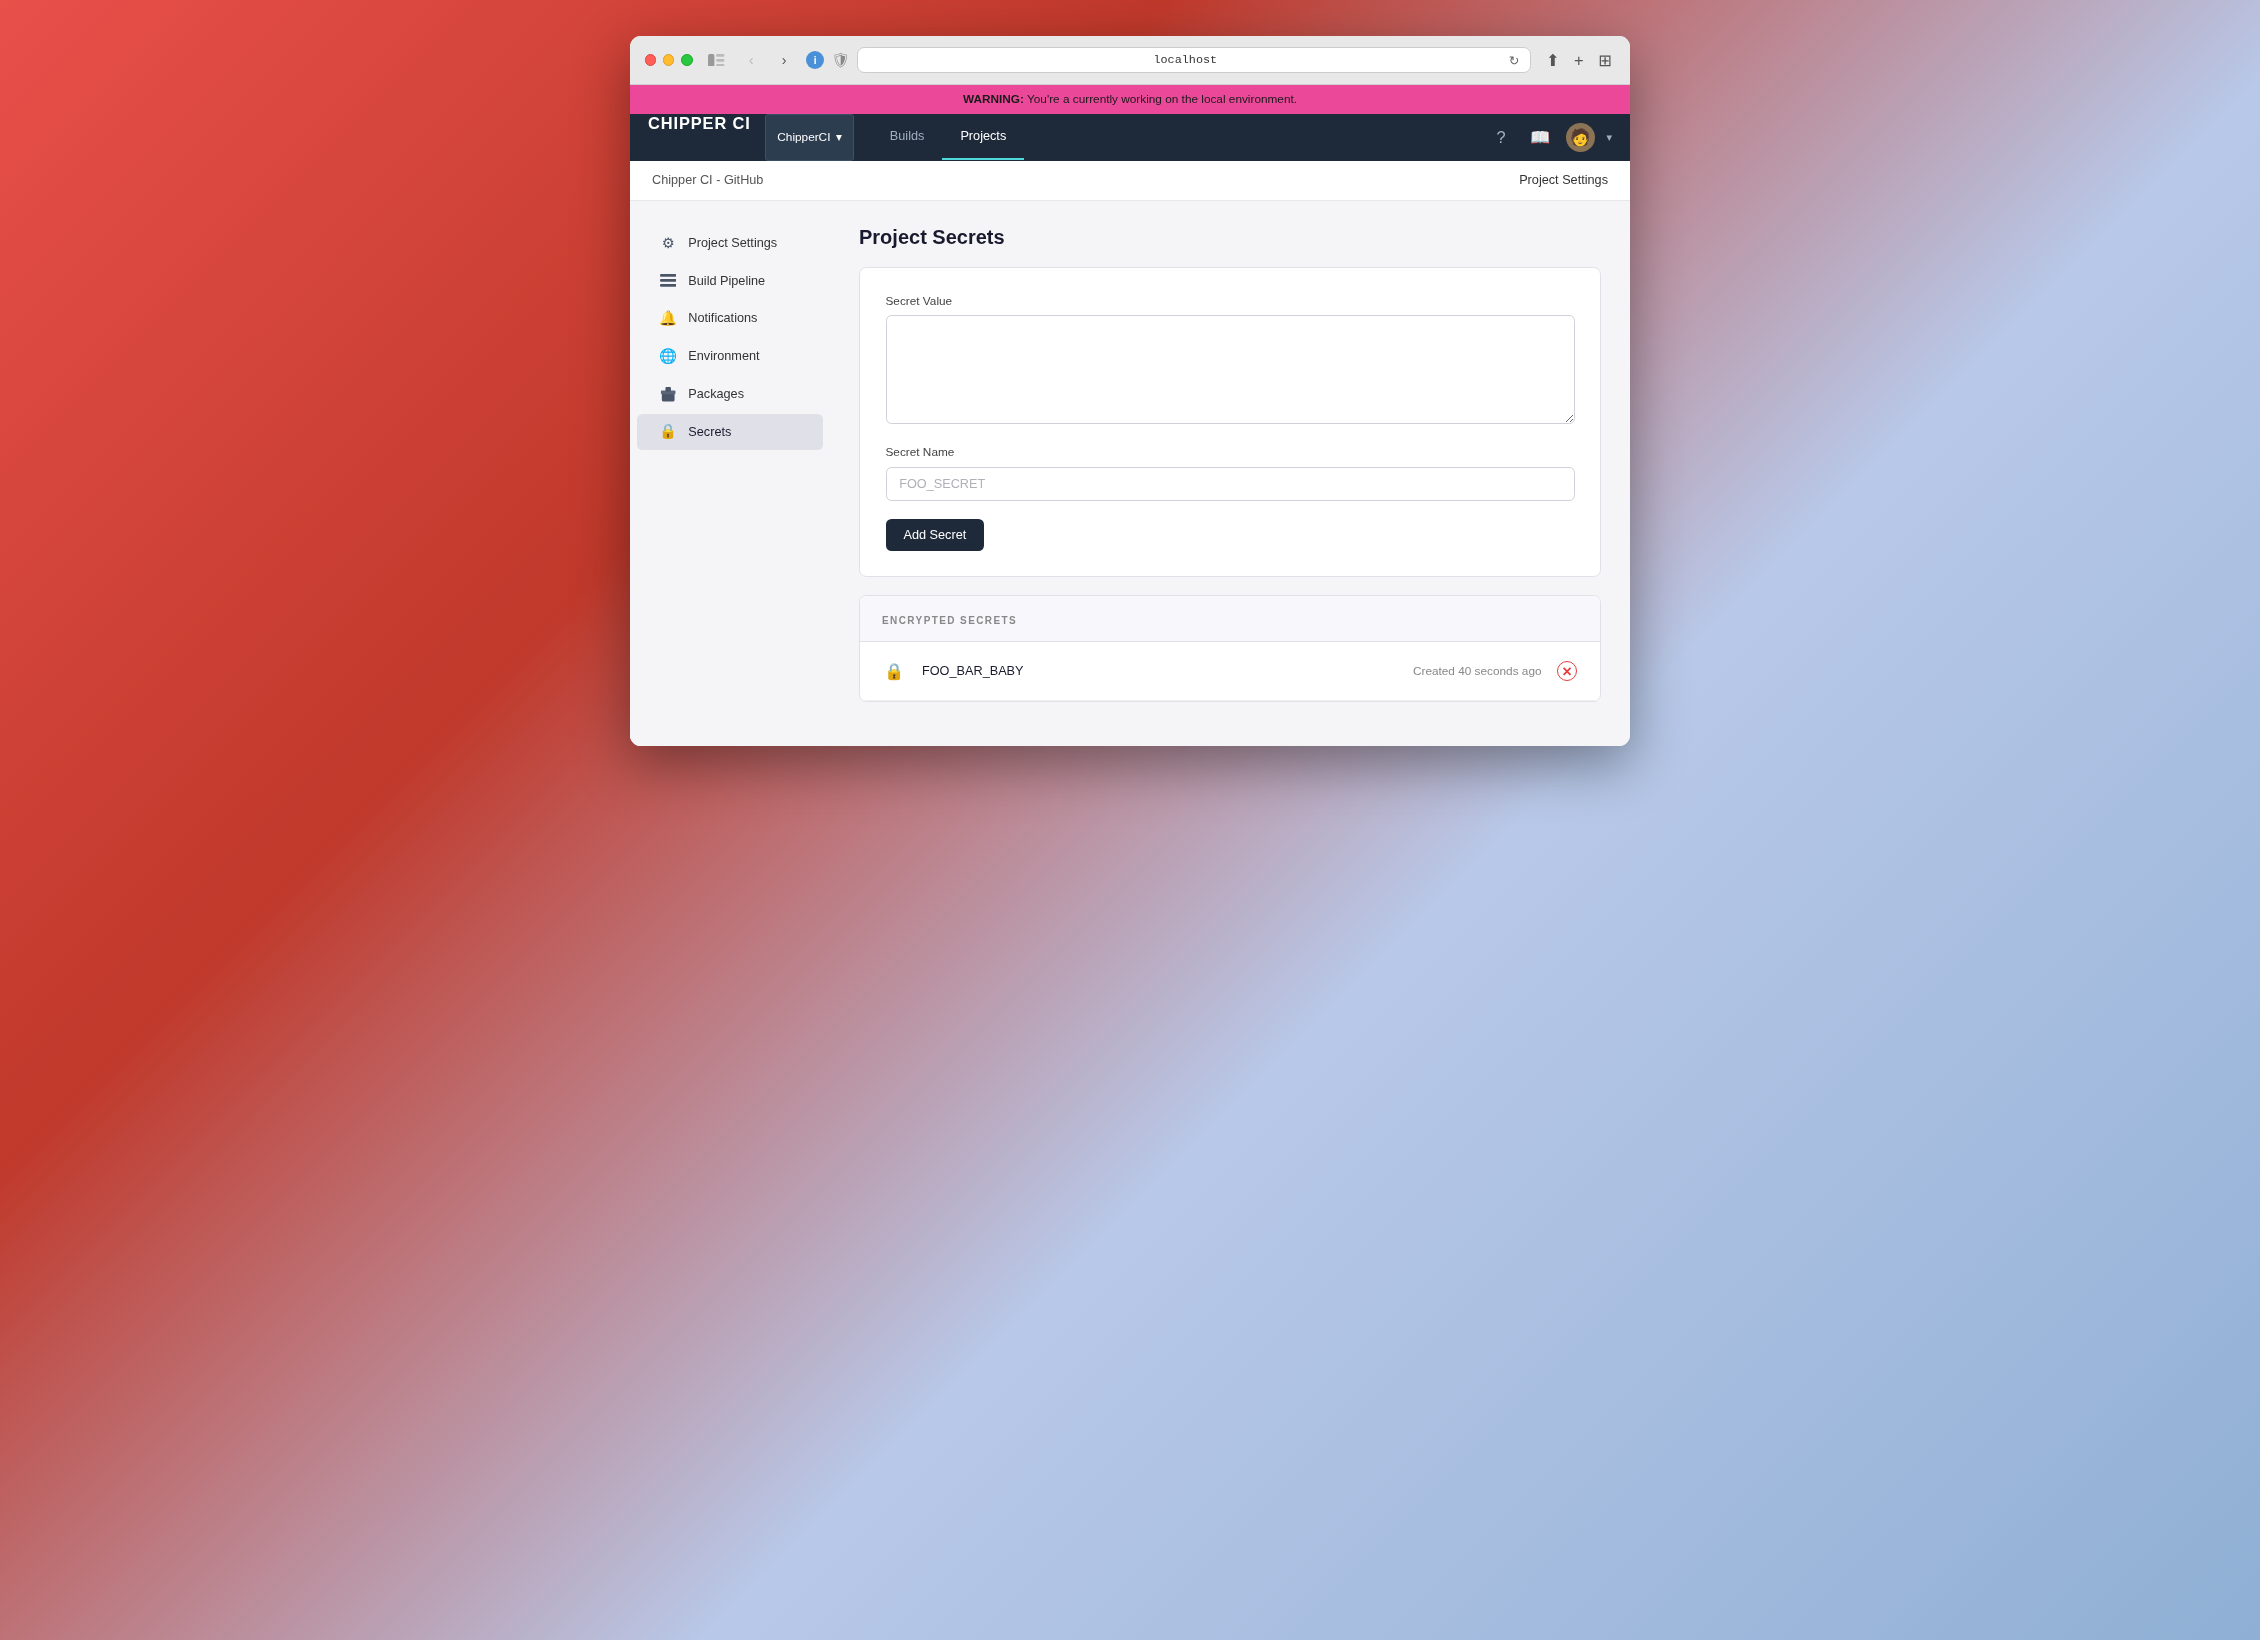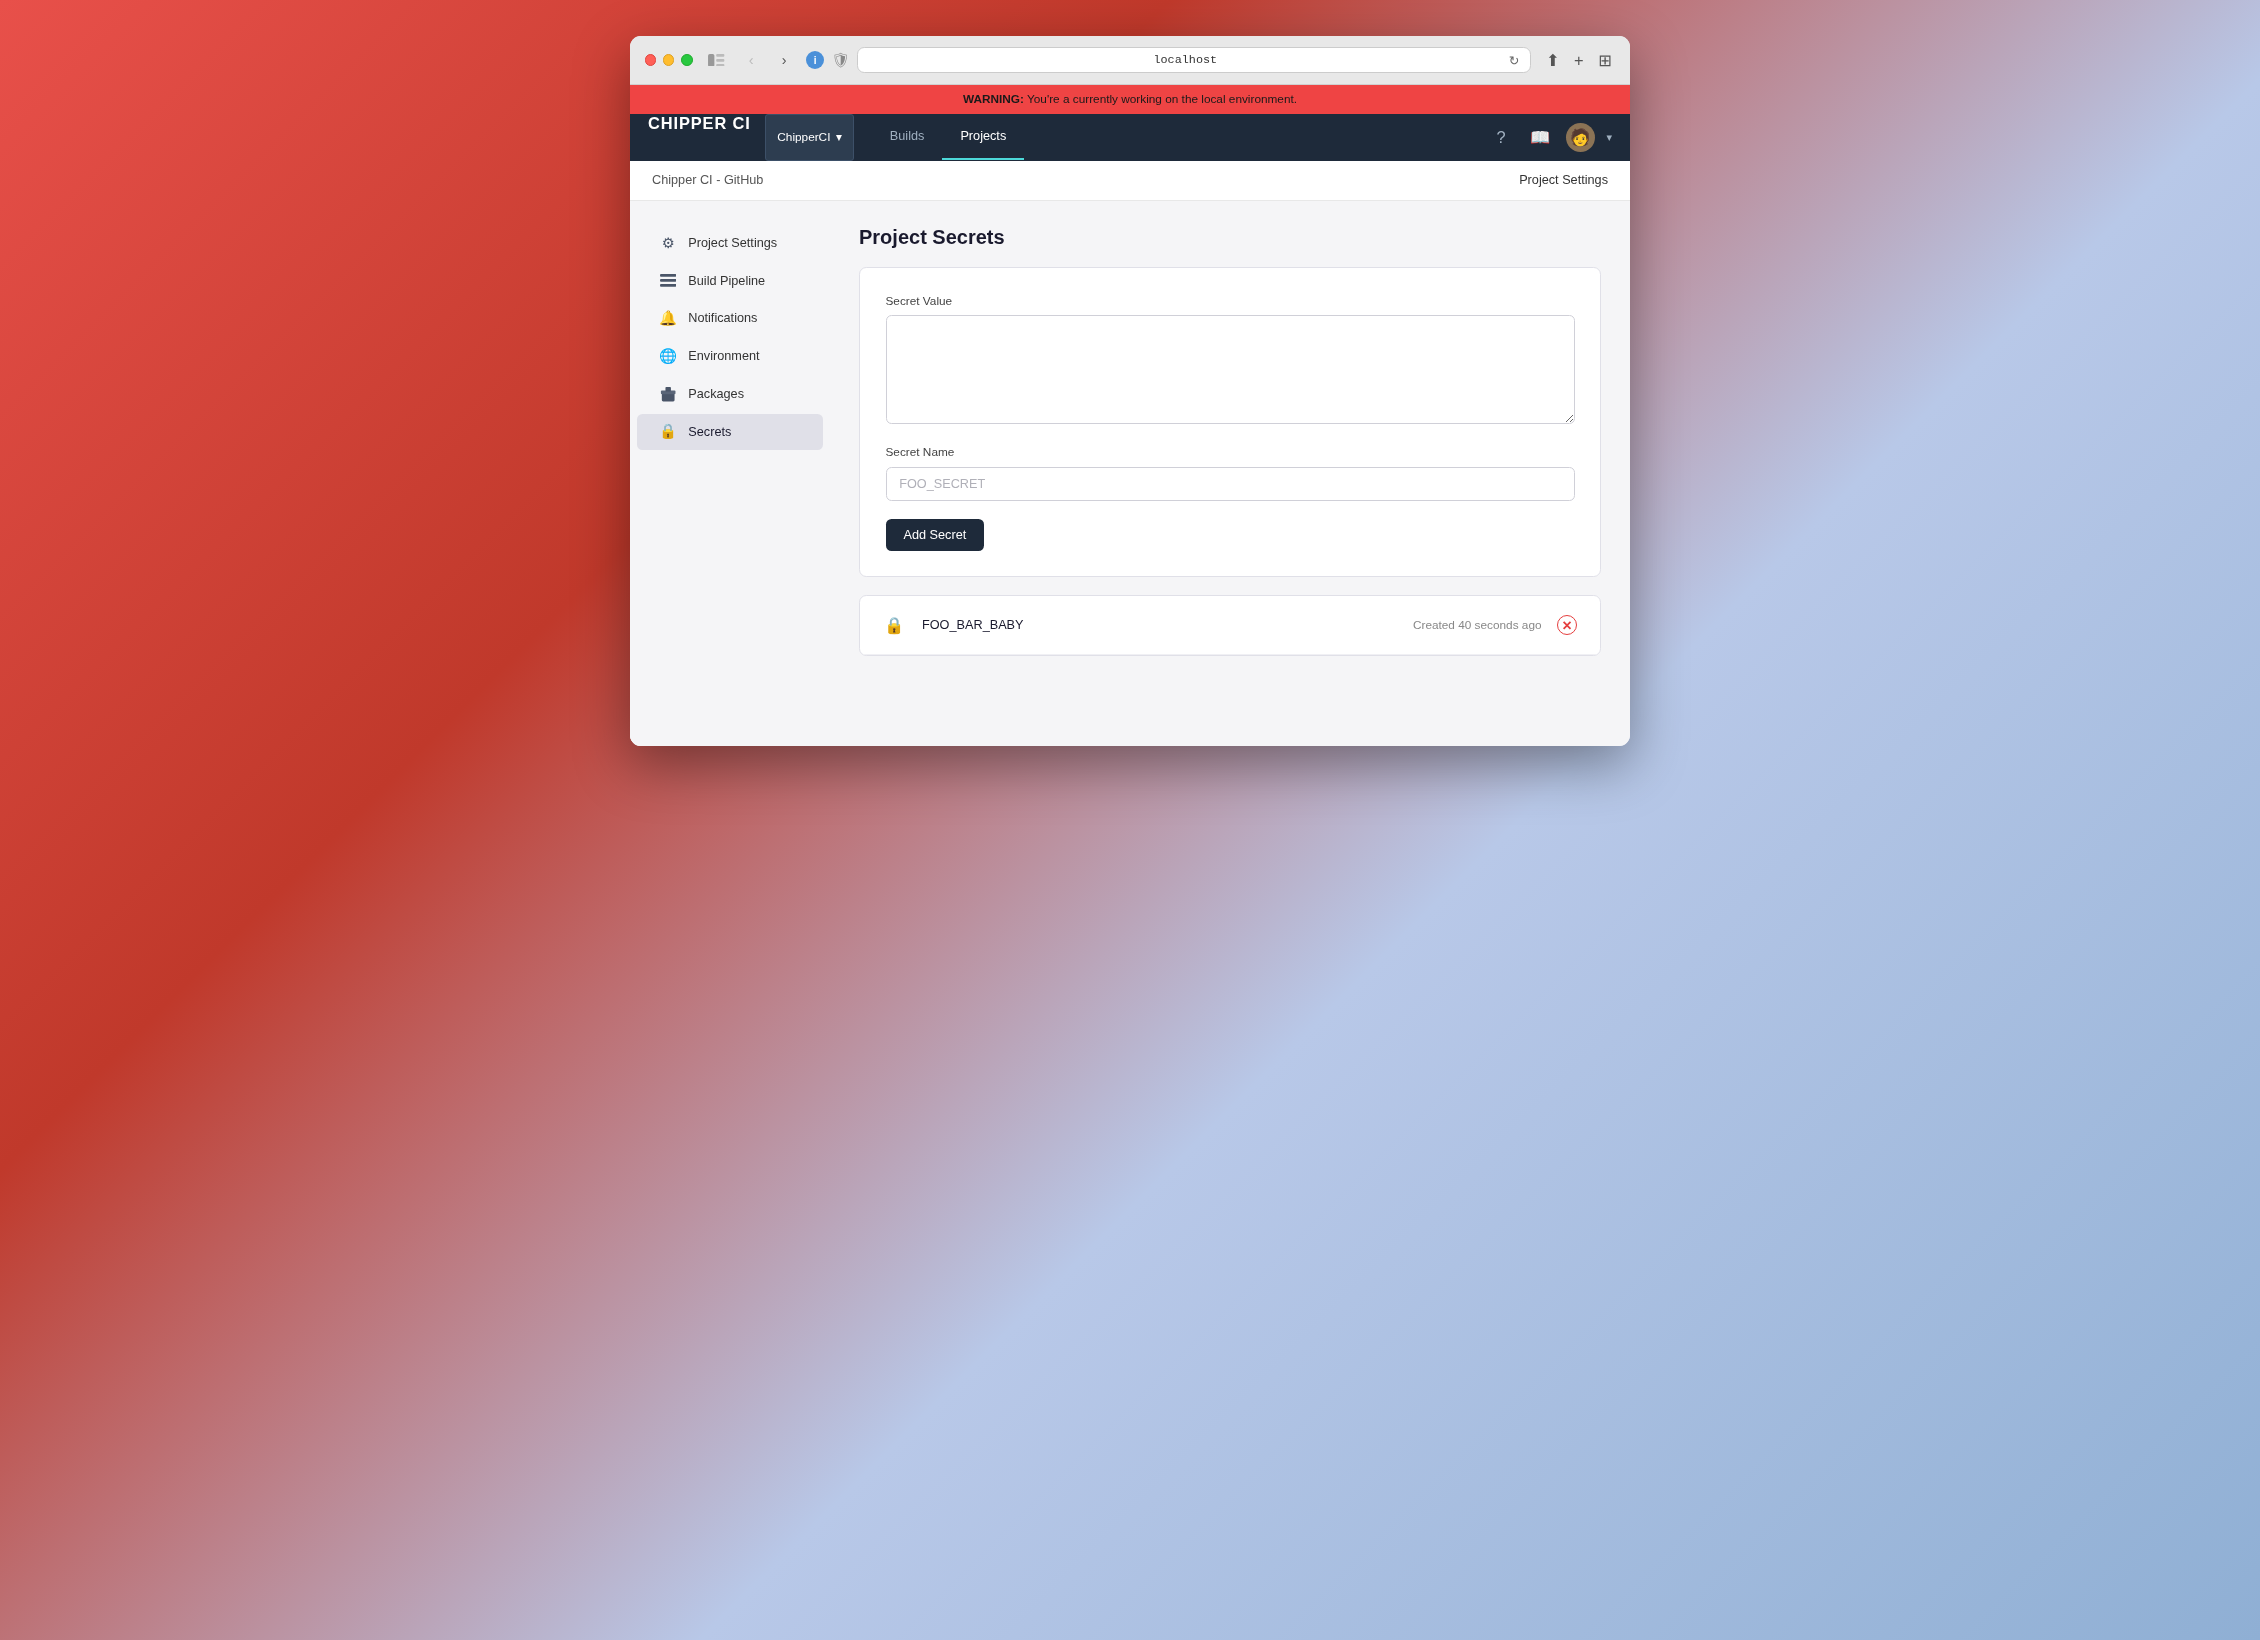--- a/index.html
+++ b/index.html
@@ -108,21 +108,21 @@
       border: none;
       background: transparent;
       cursor: pointer;
       color: #555;
       font-size: 16.4px;
       padding: 1.8px 3.6px;
     }
 
     
     .warning-banner {
-      background: #ef4444;
+      background: #ec4899;
       padding: 7.3px 18px;
       text-align: center;
       font-size: 11.8px;
       color: #1a1a1a;
     }
     .warning-banner strong { font-weight: 700; }
 
     
     .app-header {
       background: #1e2a3a;
@@ -499,20 +499,23 @@
           <textarea class="form-textarea" style=""></textarea>
         </div>
         <div class="form-group">
           <label class="form-label">Secret Name</label>
           <input type="text" class="form-input" placeholder="FOO_SECRET" style="">
         </div>
         <button class="btn-primary">Add Secret</button>
       </div>
 
       <div class="secrets-section">
+        <div class="secrets-header">
+          <span class="secrets-header-label">ENCRYPTED SECRETS</span>
+        </div>
         <div class="secret-row">
           <div class="secret-lock-icon">🔒</div>
           <span class="secret-name">FOO_BAR_BABY</span>
           <span class="secret-timestamp">Created 40 seconds ago</span>
           <button class="secret-delete-btn">
             <div class="delete-icon">✕</div>
           </button>
         </div>
       </div>
 

